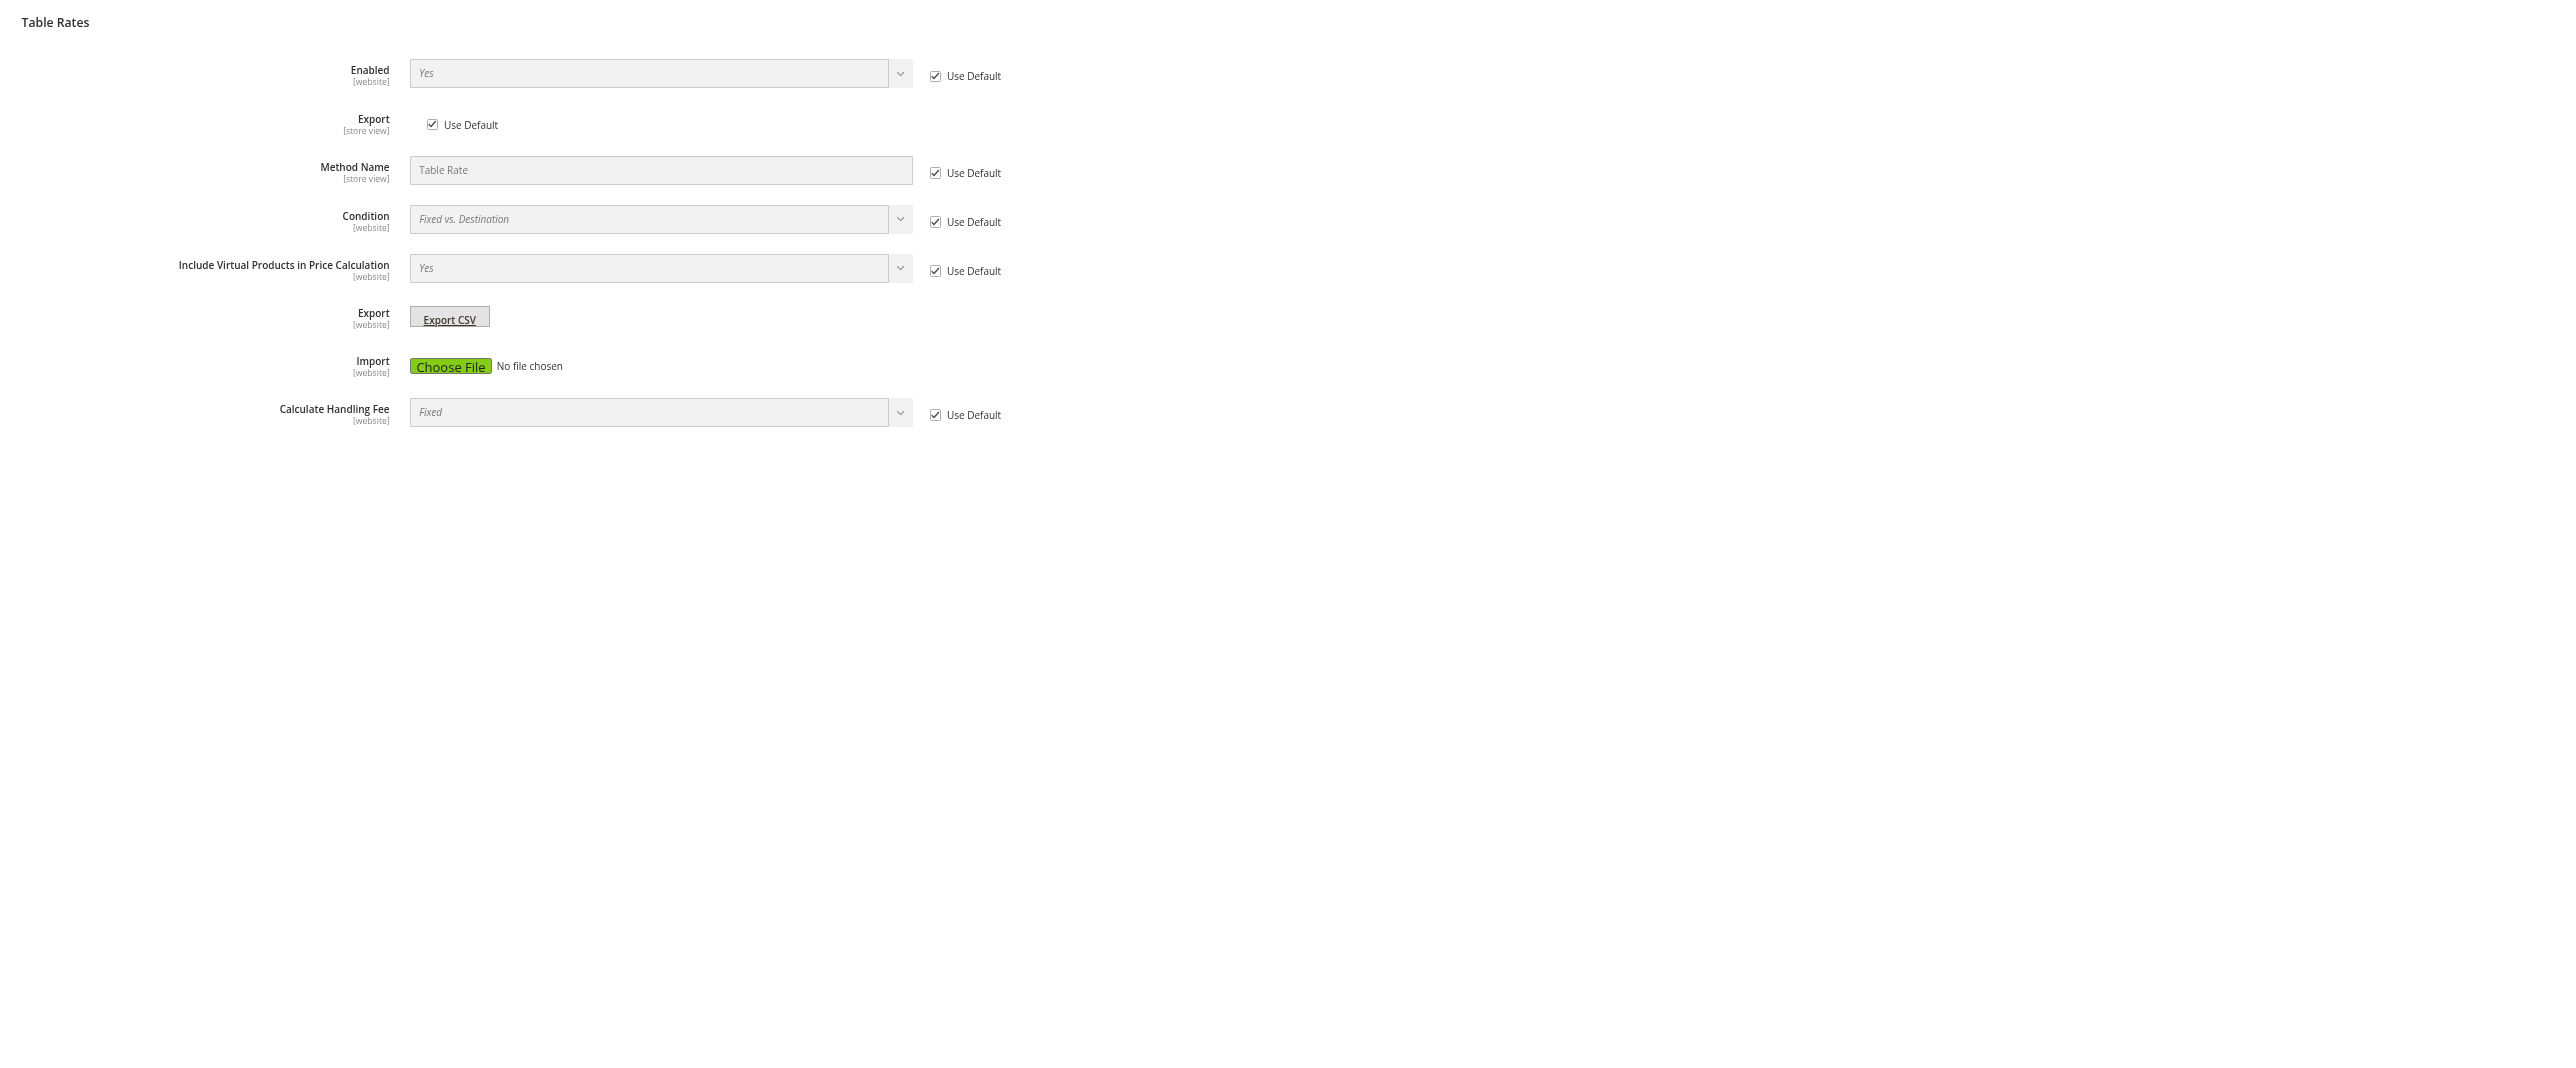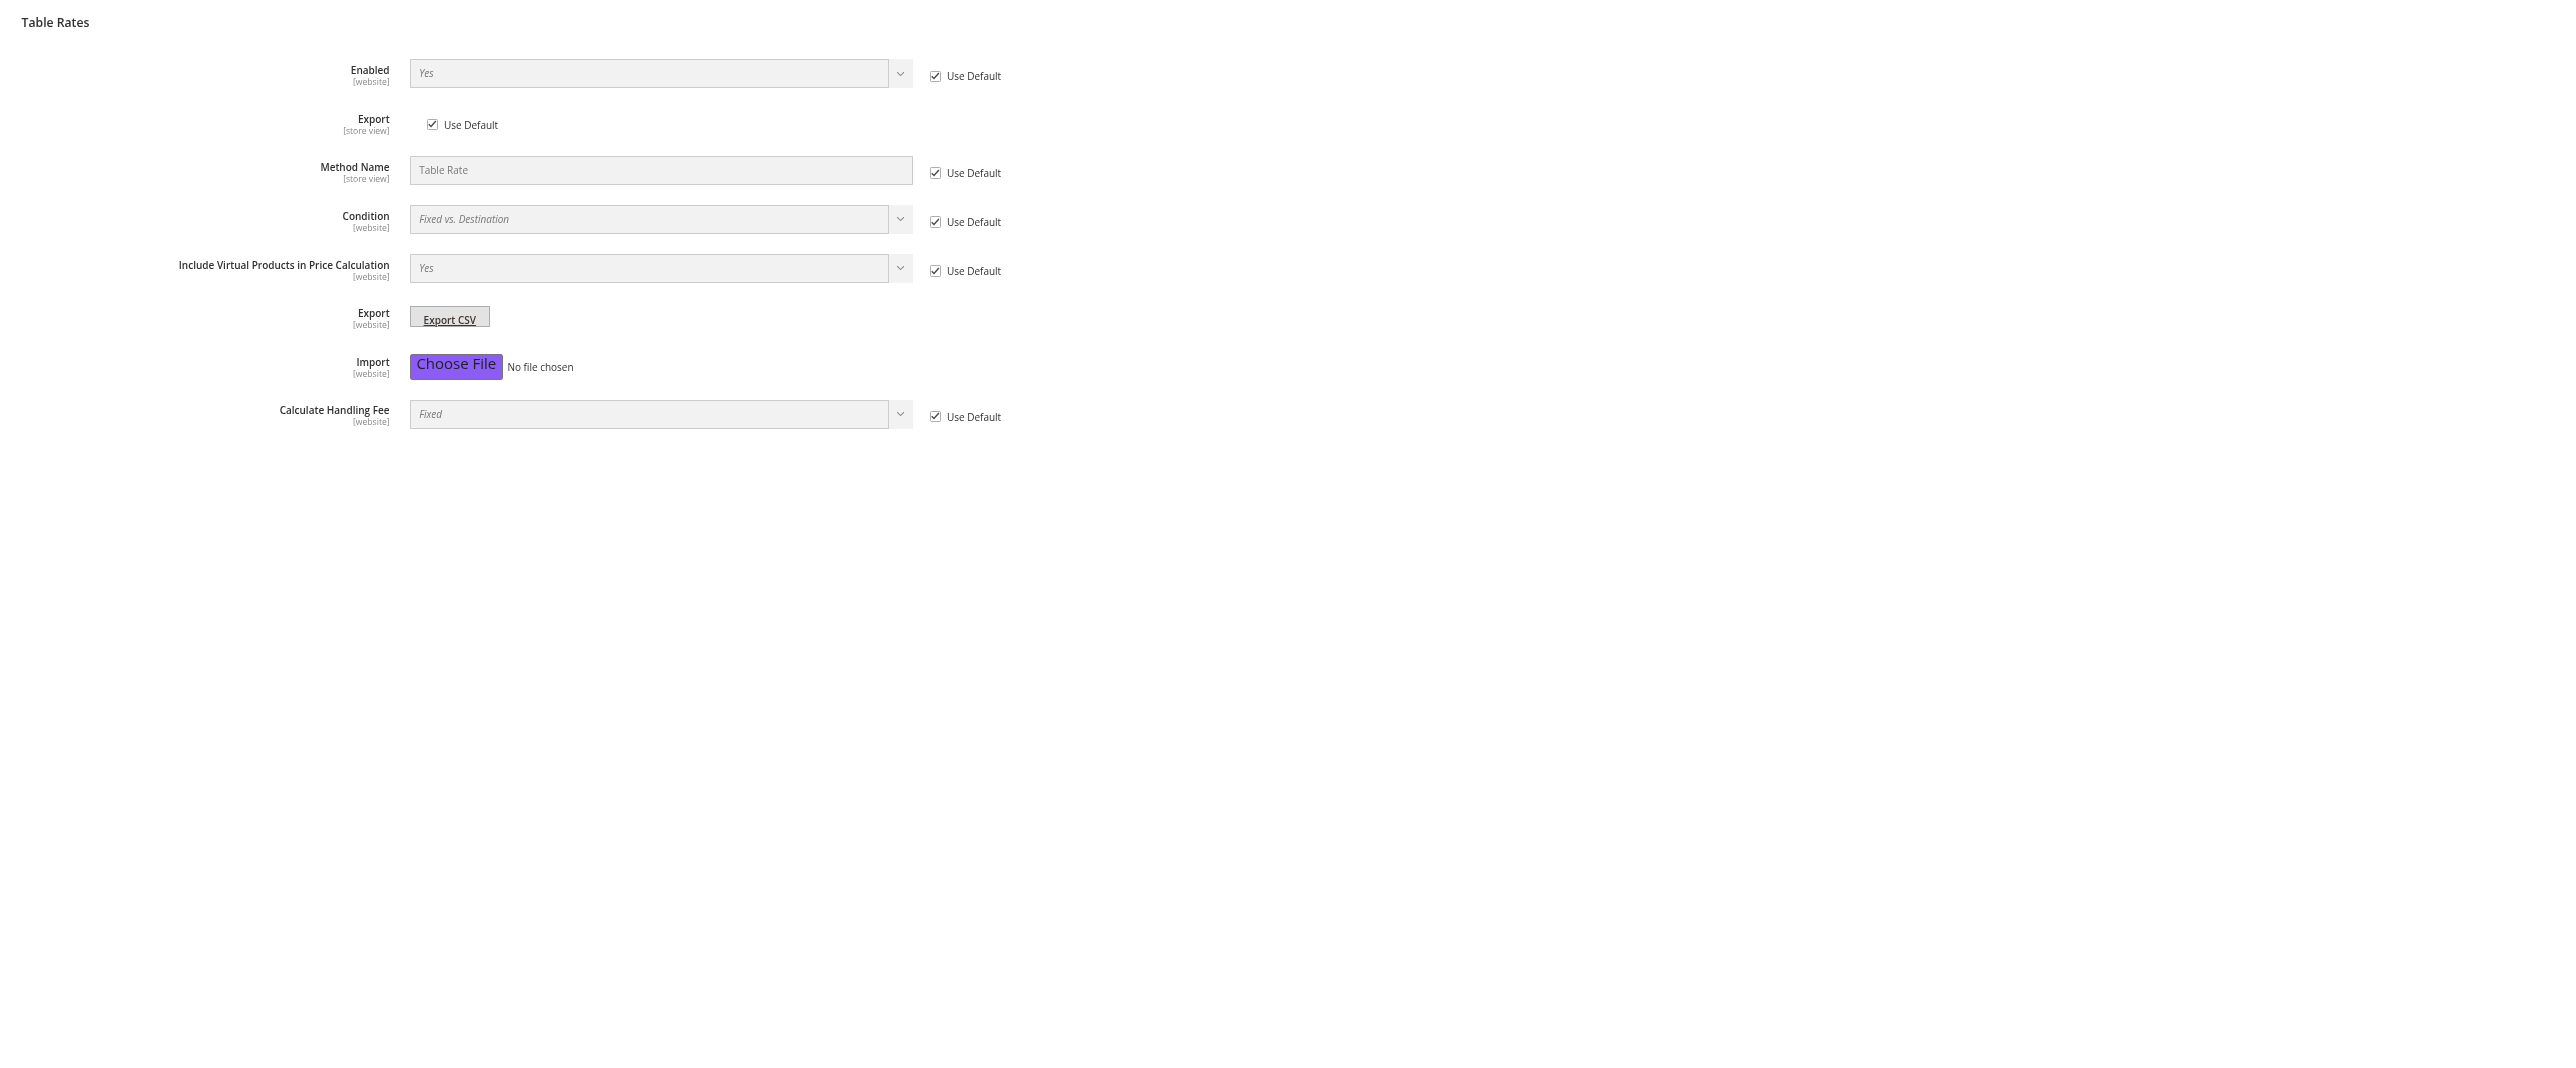--- a/index.html
+++ b/index.html
@@ -119,25 +119,25 @@
     border: 0.7px solid #adadad;
     font-size: 10px;
     font-weight: 600;
     color: #41362f;
     line-height: 27px;
     cursor: pointer;
     text-decoration: underline;
   }
   .btn-choose {
     display: inline-block;
-    height: 26px;
+    height: 16px;
     padding: 0 5.8px;
-    background: #8b5cf6;
+    background: #84cc16;
     border: 0.7px solid #767676;
-    font-size: 15px;
+    font-size: 13px;
     color: #222;
     line-height: 17px;
     border-radius: 2.2px;
     cursor: pointer;
   }
   .no-file {
     font-size: 10px;
     color: #333;
     margin-left: 4.3px;
   }

